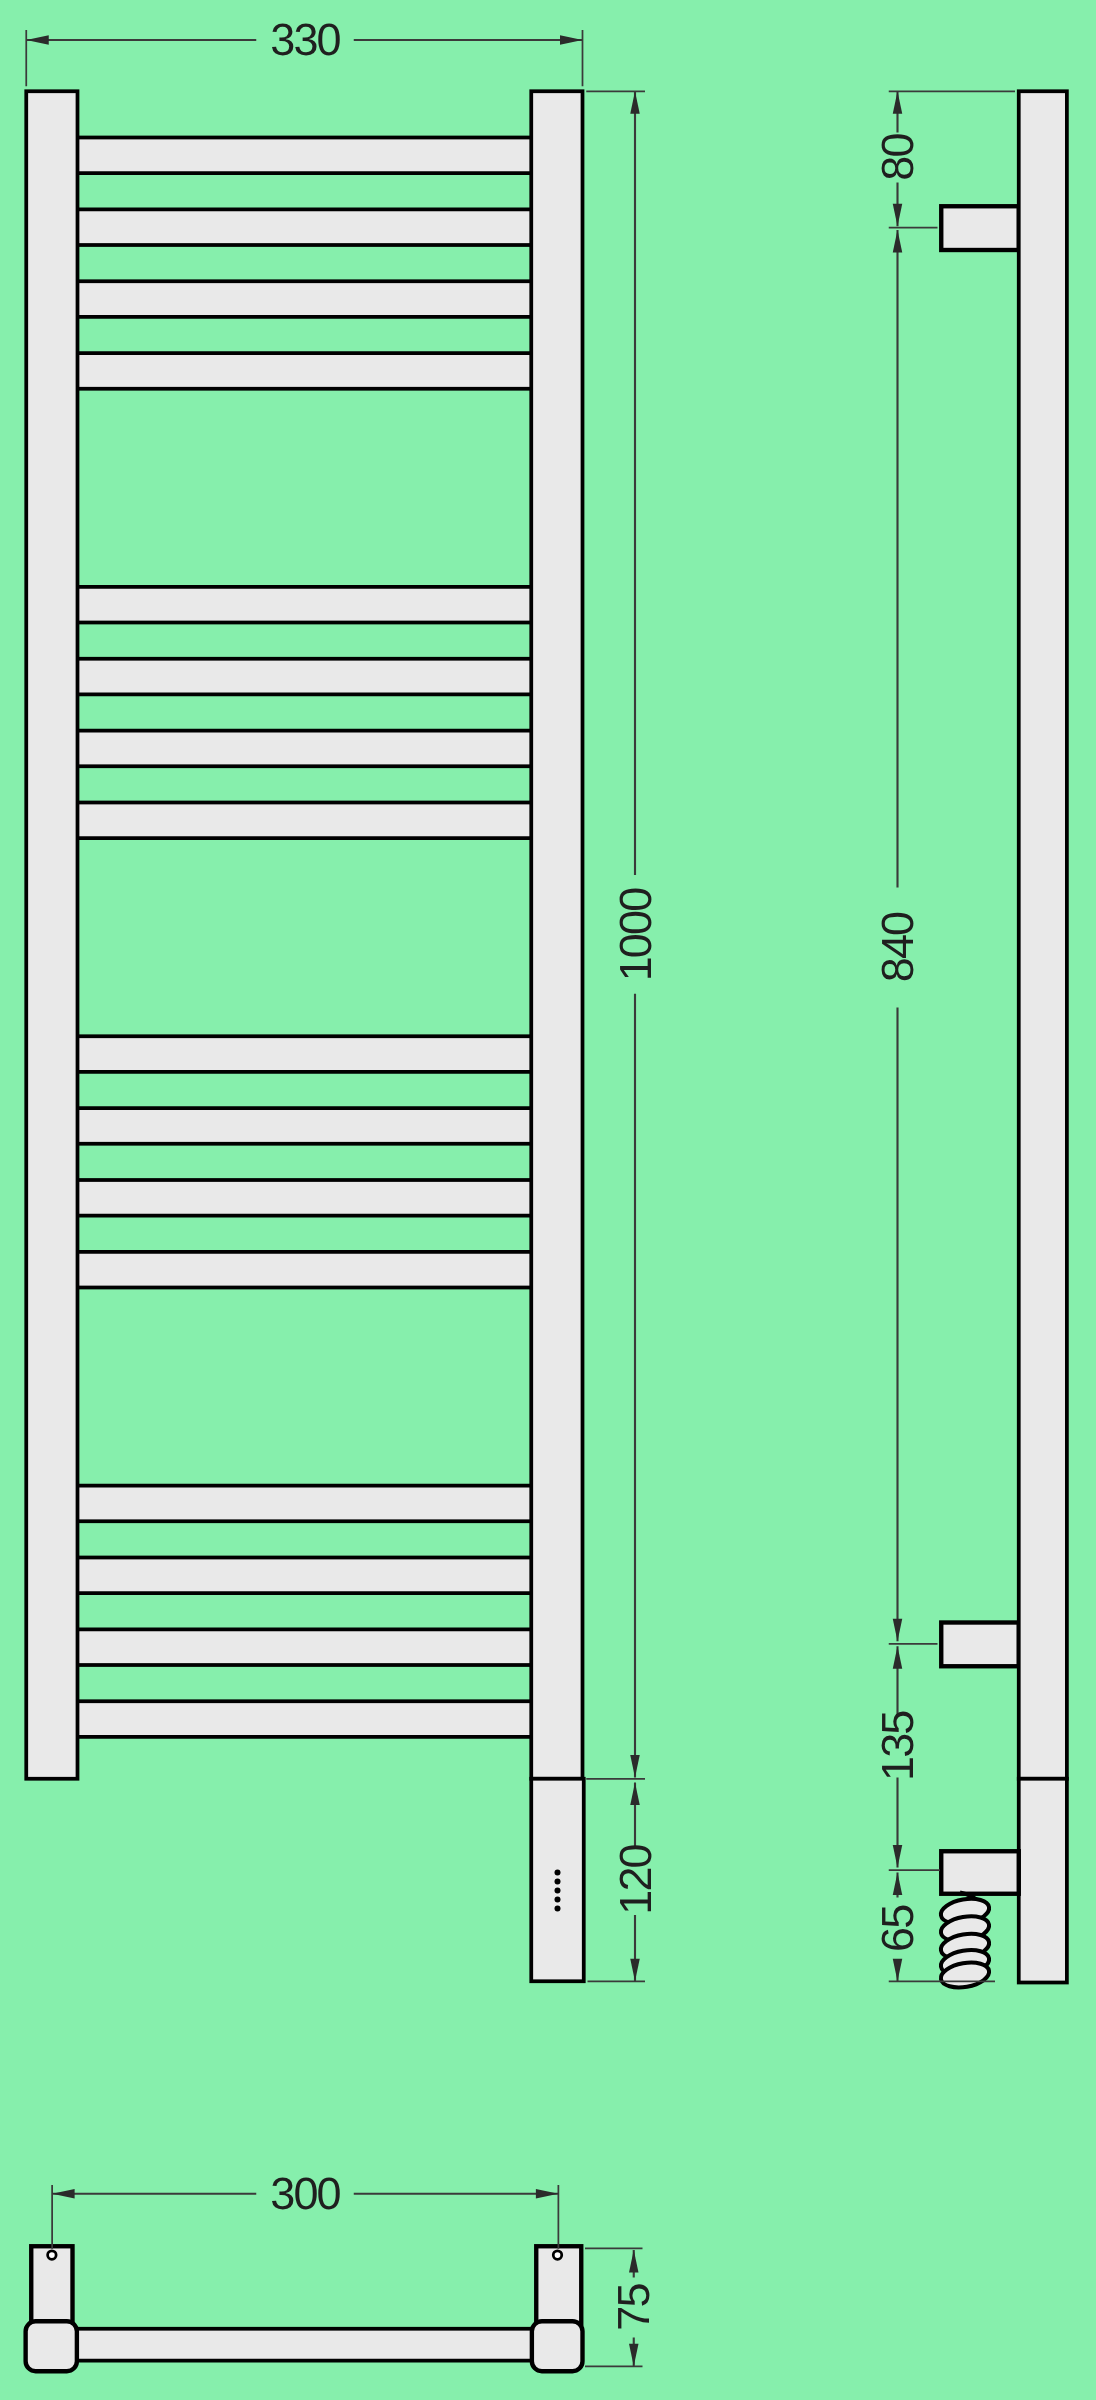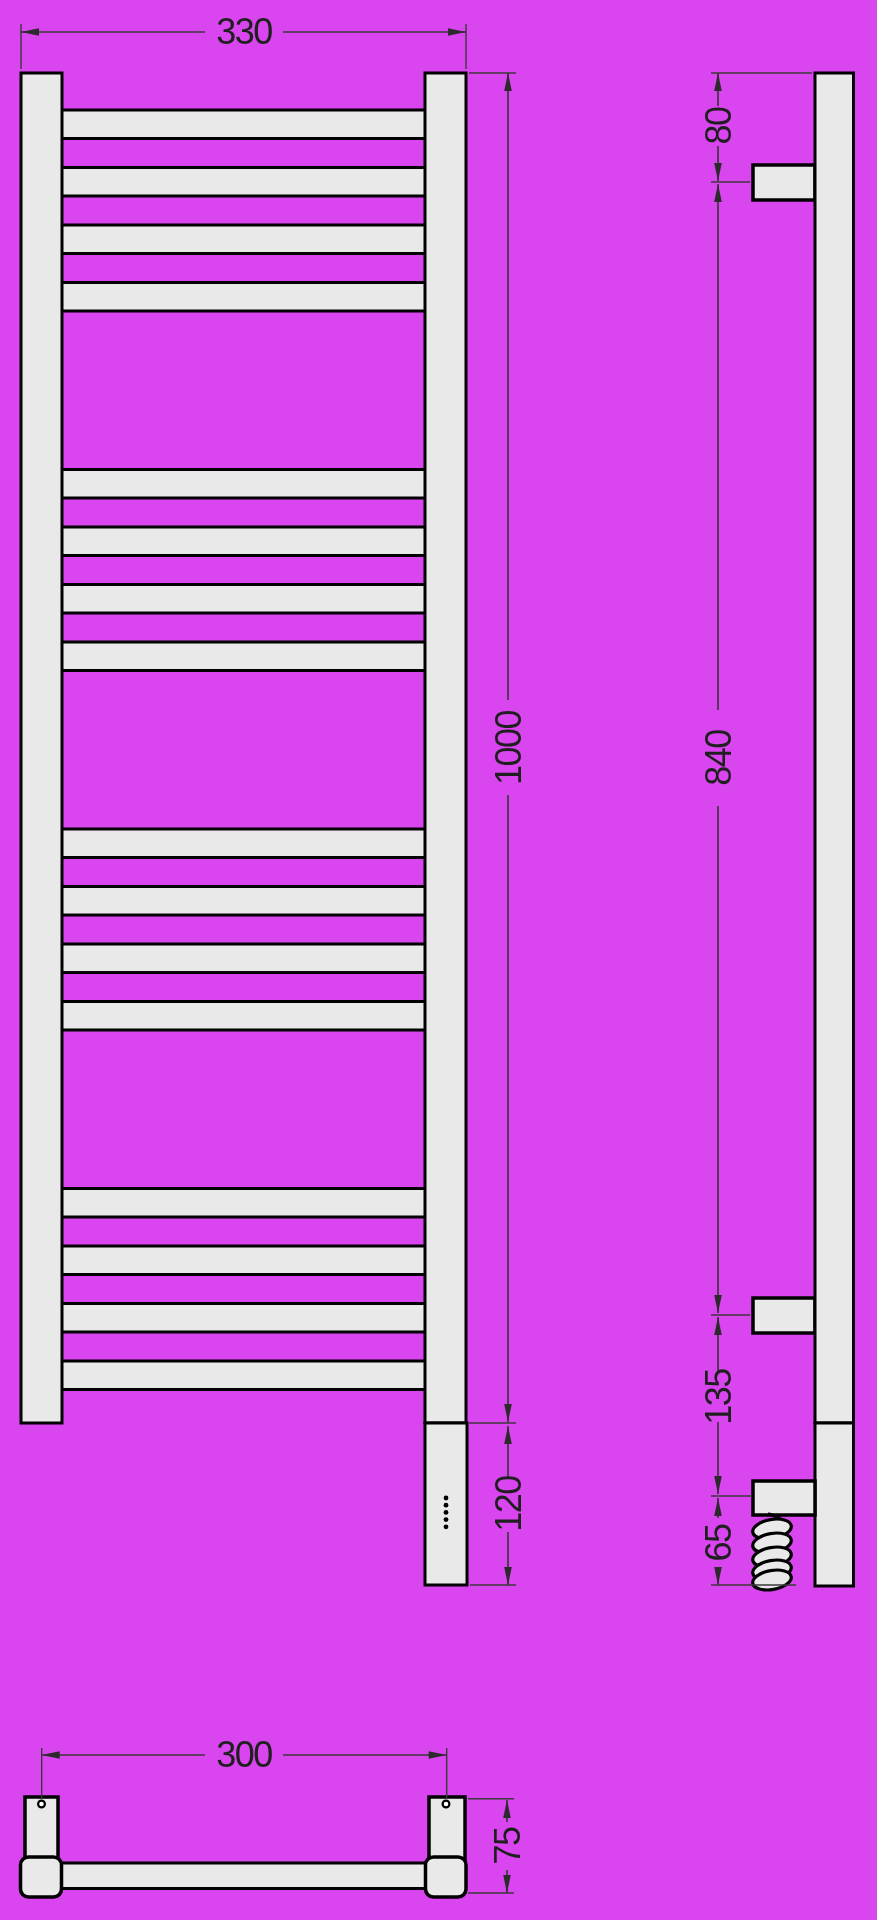--- a/index.html
+++ b/index.html
@@ -1,20 +1,20 @@
 <!DOCTYPE html>
 <html><head>
 <meta charset="utf-8">
 <style>
   html, body { margin: 0; padding: 0; background: #ffffff; }
   .canvas {
     position: relative;
     width: 877px;
     height: 1920px;
-    background: #d946ef;
+    background: #86efac;
     font-family: "Liberation Sans", sans-serif;
     text-decoration: underline;
   }
   svg { display: block; }
   .part      { fill: #e9e9e9; stroke: #000000; stroke-width: 3; }
   .part-thin { fill: #e9e9e9; stroke: #000000; stroke-width: 3.5; }
   .hole      { fill: #ffffff; stroke: #000000; stroke-width: 2.2; }
   .dot       { fill: #000000; stroke: none; }
   .dim  { stroke: #3a3a3a; stroke-width: 1.7; fill: none; }
   .ext  { stroke: #3a3a3a; stroke-width: 1.4; fill: none; }

